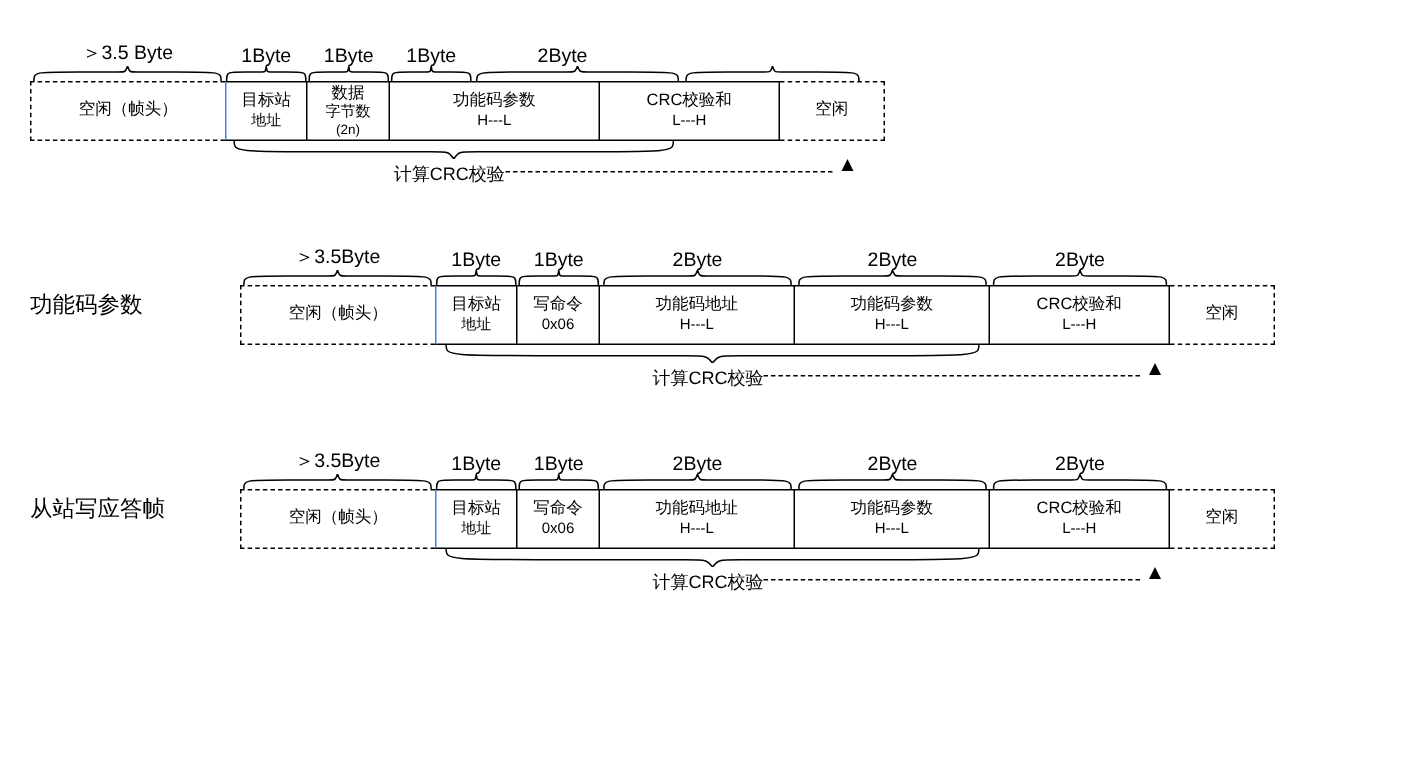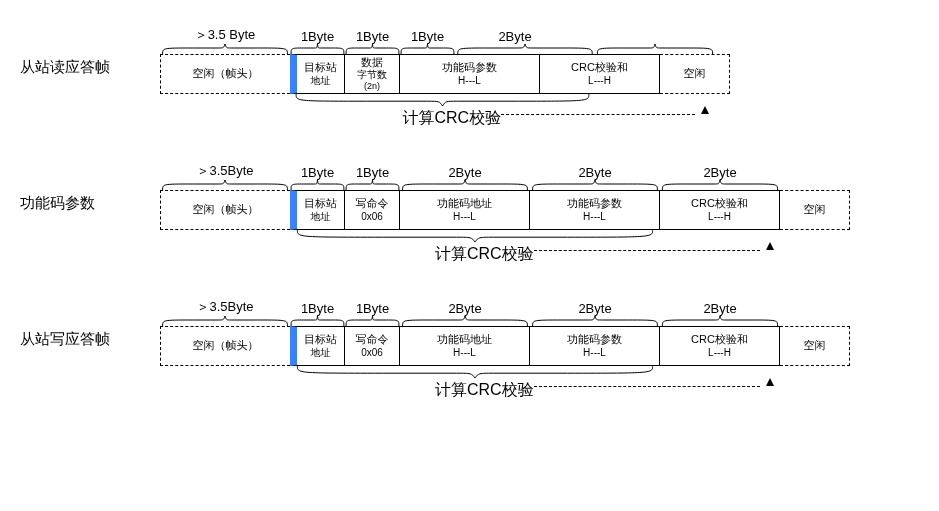--- a/index.html
+++ b/index.html
@@ -76,50 +76,49 @@
     border-right: 1px solid #000;
     display:flex;
     flex-direction:column;
     align-items:center;
     justify-content:center;
     line-height:1.2;
     font-size:11px;
     box-sizing:border-box;
     height:40px;
   }
-  .cell.first-solid { border-left: 7px solid #3b82f6; }
+  .cell.first-solid { border-left: 1px solid #3b82f6; }
   .cell.dashed-right-only {
     border-top:1px dashed #000;
     border-bottom:1px dashed #000;
     border-right:1px dashed #000;
     border-left:none;
   }
   .sub { font-size:10px; }
   .crc-label {
-    font-size:16px;
+    font-size:12px;
   }
   .crc-dash {
     border-top: 1px dashed #000;
     margin-top:8px;
     flex:1;
   }
   .arrow-up {
     width:0;height:0;
     border-left:4px solid transparent;
     border-right:4px solid transparent;
     border-bottom:8px solid #000;
     margin-top:0;
   }
 </style>
 </head>
 <body>
 
 <div id="container">
     <div class="frame-block">
-      <div class="frame-label">从站读应答帧</div>
       <div class="frame-body">
         <div class="size-row">
           <div class="col size-lbl" style="width: 130px;">＞3.5 Byte</div>
           <div class="col size-lbl" style="width: 55px;">1Byte</div>
           <div class="col size-lbl" style="width: 55px;">1Byte</div>
           <div class="col size-lbl" style="width: 55px;">1Byte</div>
           <div class="col size-lbl" style="width: 120px;">2Byte</div>
           <div class="col size-lbl" style="width: 70px;"></div>
         </div>
         <div class="brace-row">

